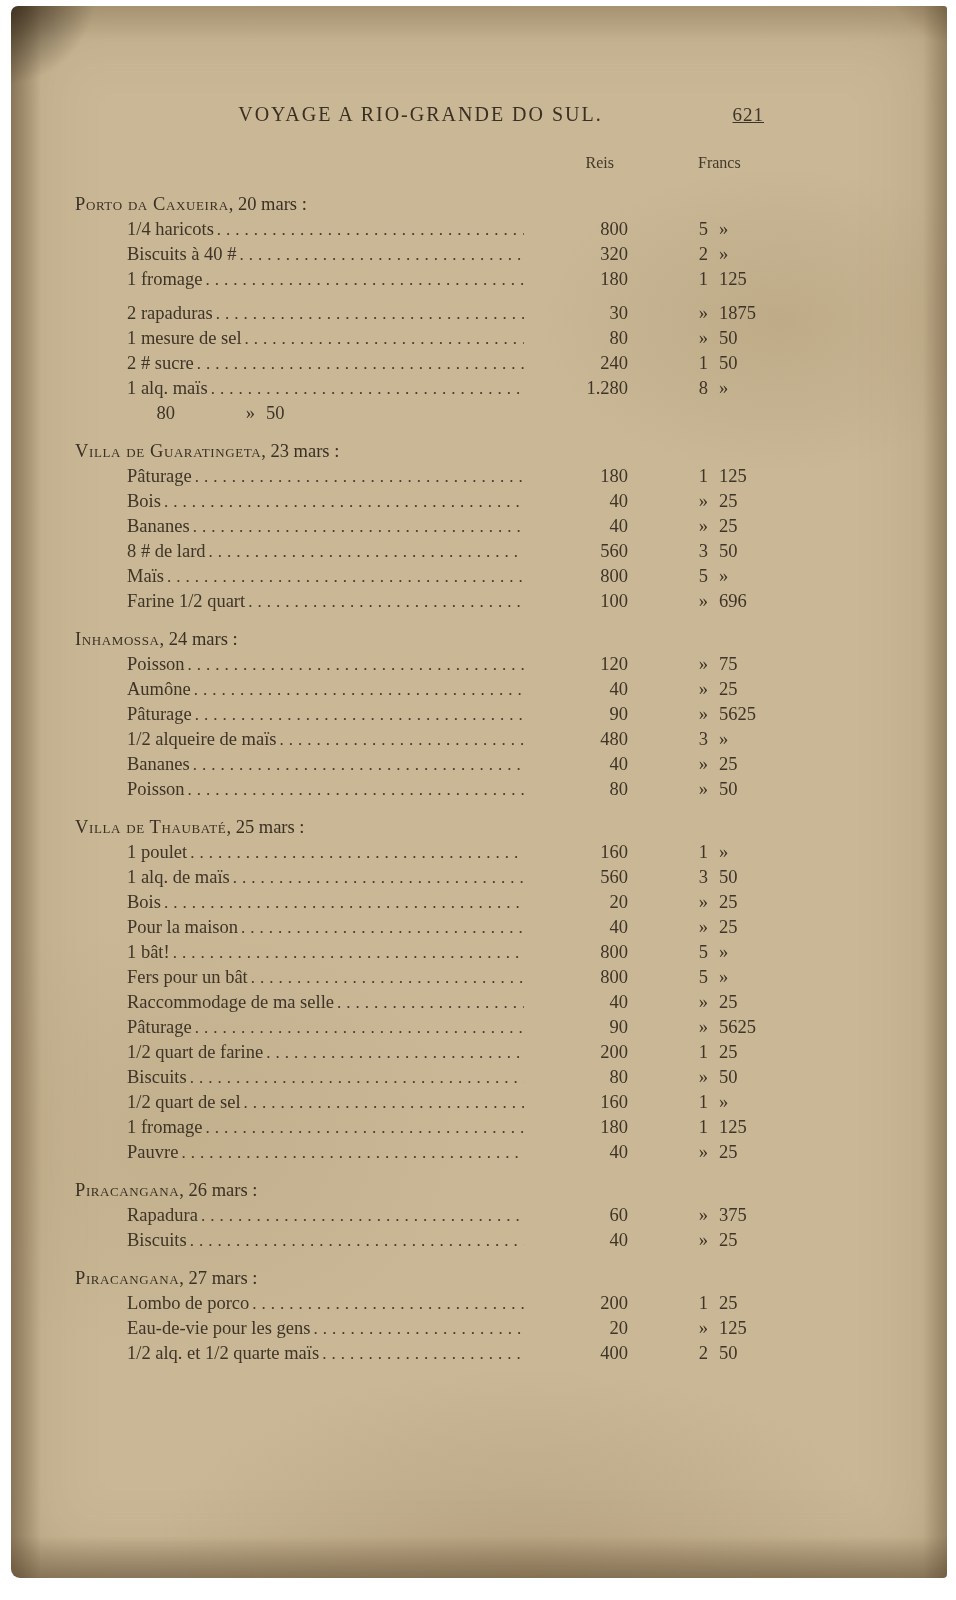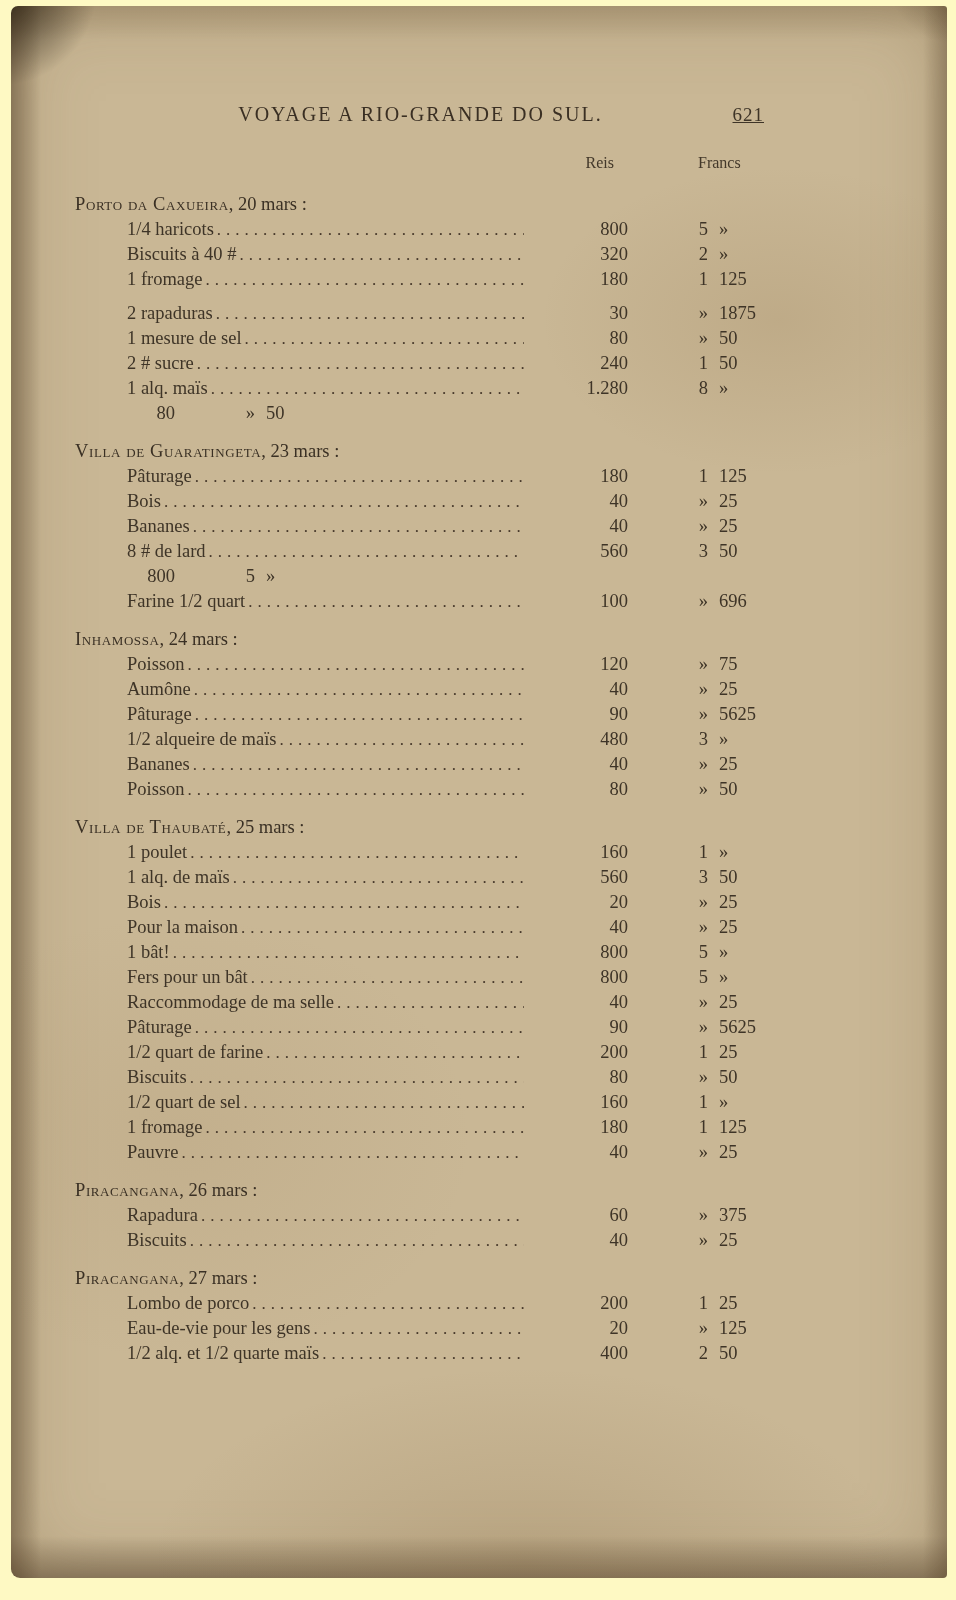--- a/index.html
+++ b/index.html
@@ -4,21 +4,21 @@
 <style>
   html,body{margin:0;padding:0;}
   body{
     width:956px;height:1600px;
     background:#0d0a06;
     font-family:"Liberation Serif","DejaVu Serif",serif;
     overflow:hidden;
   }
   .scan{
     position:relative;width:956px;height:1600px;
-    background:#fef9c3;overflow:hidden;
+    background:#ffffff;overflow:hidden;
   }
   .paper{
     position:absolute;left:11px;top:6px;right:9px;bottom:22px;
     border-radius:7px 3px 4px 9px;
     color:#3e3427;
     background:
       radial-gradient(circle at -1% -1%, rgba(14,8,2,0.85) 0px, rgba(14,8,2,0) 95px),
       radial-gradient(circle at 101% -2%, rgba(40,26,12,0.35) 0px, rgba(40,26,12,0) 70px),
       radial-gradient(ellipse 340px 220px at 82% 20%, rgba(135,106,66,0.16), transparent 70%),
       radial-gradient(ellipse 420px 320px at 18% 72%, rgba(150,122,82,0.12), transparent 70%),
@@ -214,20 +214,24 @@
     <span class="labelzone">
       <span class="label">8 # de lard</span>
       <span class="dots"></span>
     </span>
     <span class="reis">560</span>
     <span class="fr-int">3</span>
     <span class="fr-dec">50</span>
   </div>
 
   <div class="row">
+    <span class="labelzone">
+      <span class="label">Maïs</span>
+      <span class="dots"></span>
+    </span>
     <span class="reis">800</span>
     <span class="fr-int">5</span>
     <span class="fr-dec">»</span>
   </div>
 
   <div class="row">
     <span class="labelzone">
       <span class="label">Farine 1/2 quart</span>
       <span class="dots"></span>
     </span>

